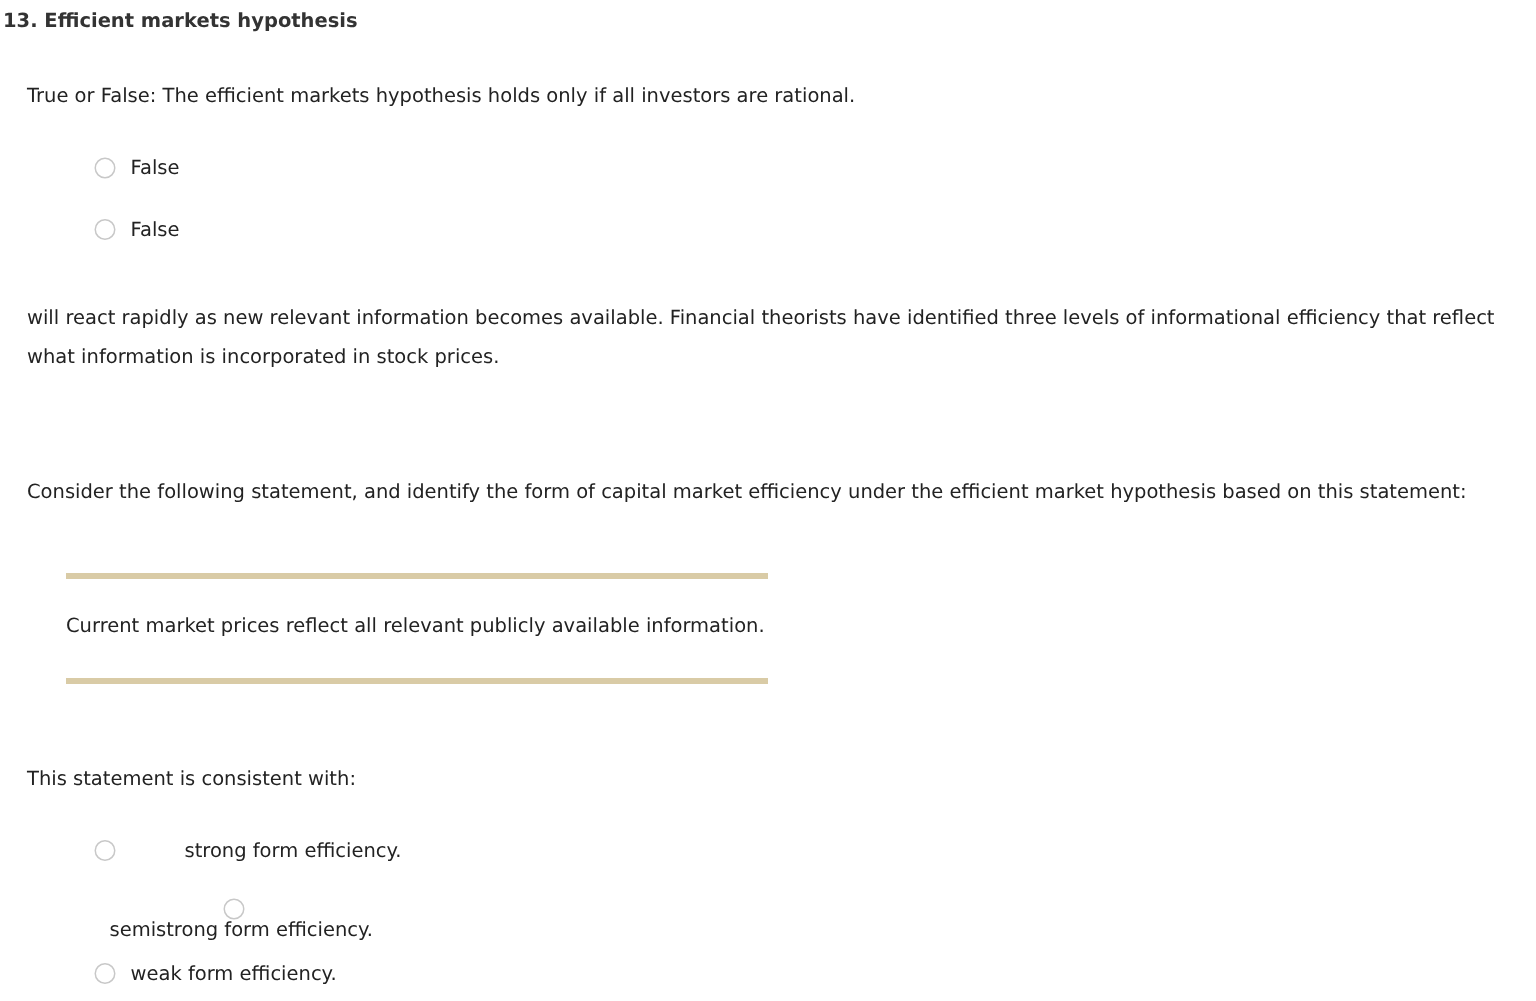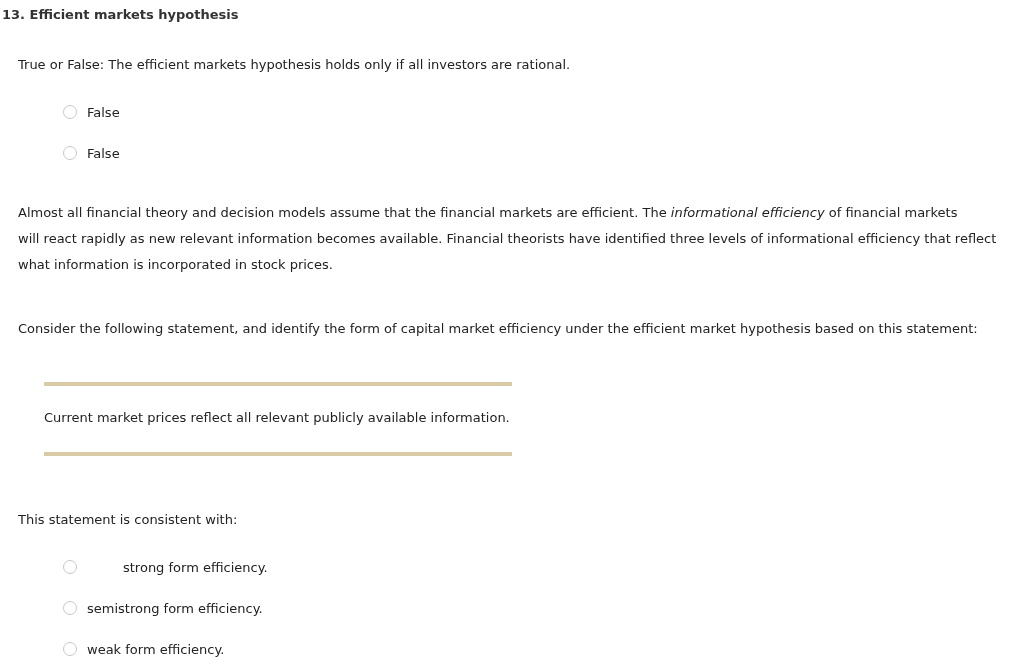--- a/index.html
+++ b/index.html
@@ -82,37 +82,36 @@
 <div class="radio-row" style="top:103px;">
   <span class="radio"></span>
   <span class="radio-label">False</span>
 </div>
 <div class="radio-row" style="top:144px;">
   <span class="radio"></span>
   <span class="radio-label">False</span>
 </div>
 
 <div class="para">
-  <span class="line"><span>Almost all financial theory and decision models assume that the financial markets are efficient. The </span><em>informational efficiency</em><span> of financial markets</span></span>
   <span class="line">will react rapidly as new relevant information becomes available. Financial theorists have identified three levels of informational efficiency that reflect</span>
   <span class="line">what information is incorporated in stock prices.</span>
 </div>
 
 <div class="abs consider">Consider the following statement, and identify the form of capital market efficiency under the efficient market hypothesis based on this statement:</div>
 
 <div class="rule" style="top:382px;"></div>
 <div class="abs statement">Current market prices reflect all relevant publicly available information.</div>
 <div class="rule" style="top:452px;"></div>
 
 <div class="abs consistent">This statement is consistent with:</div>
 
 <div class="radio-row" style="top:558px;gap:36px;">
   <span class="radio"></span>
   <span class="radio-label">strong form efficiency.</span>
 </div>
-<div class="radio-row" style="top:599px;">
+<div class="radio-row" style="top:599px;flex-direction:column;">
   <span class="radio"></span>
   <span class="radio-label">semistrong form efficiency.</span>
 </div>
 <div class="radio-row" style="top:640px;">
   <span class="radio"></span>
   <span class="radio-label">weak form efficiency.</span>
 </div>
 
 </body></html>

